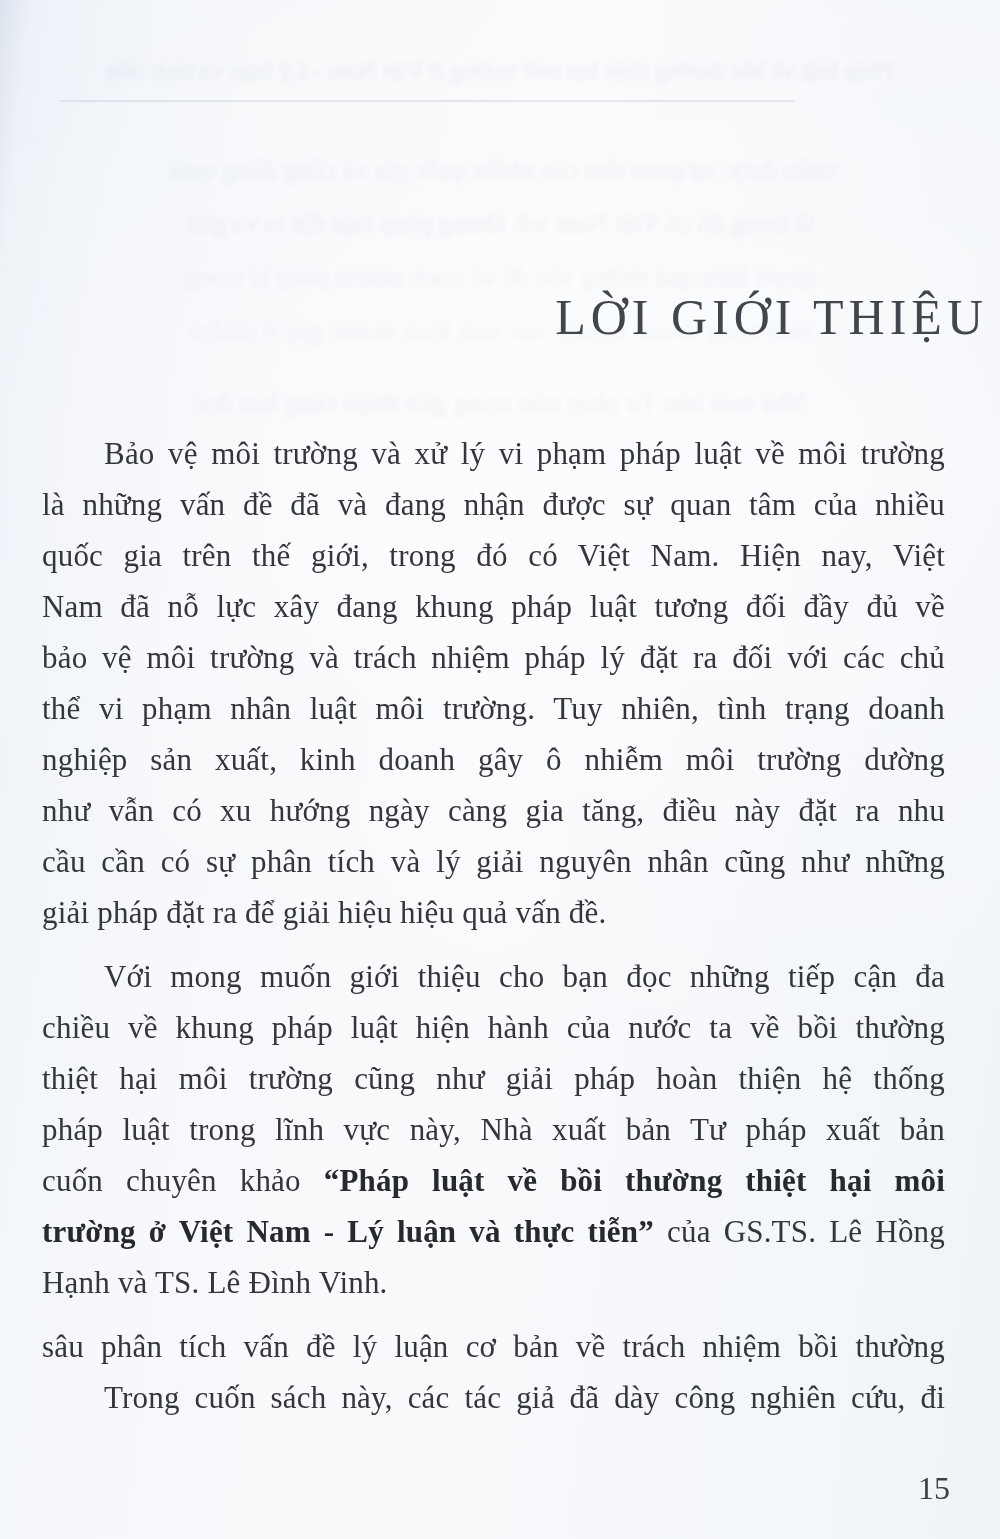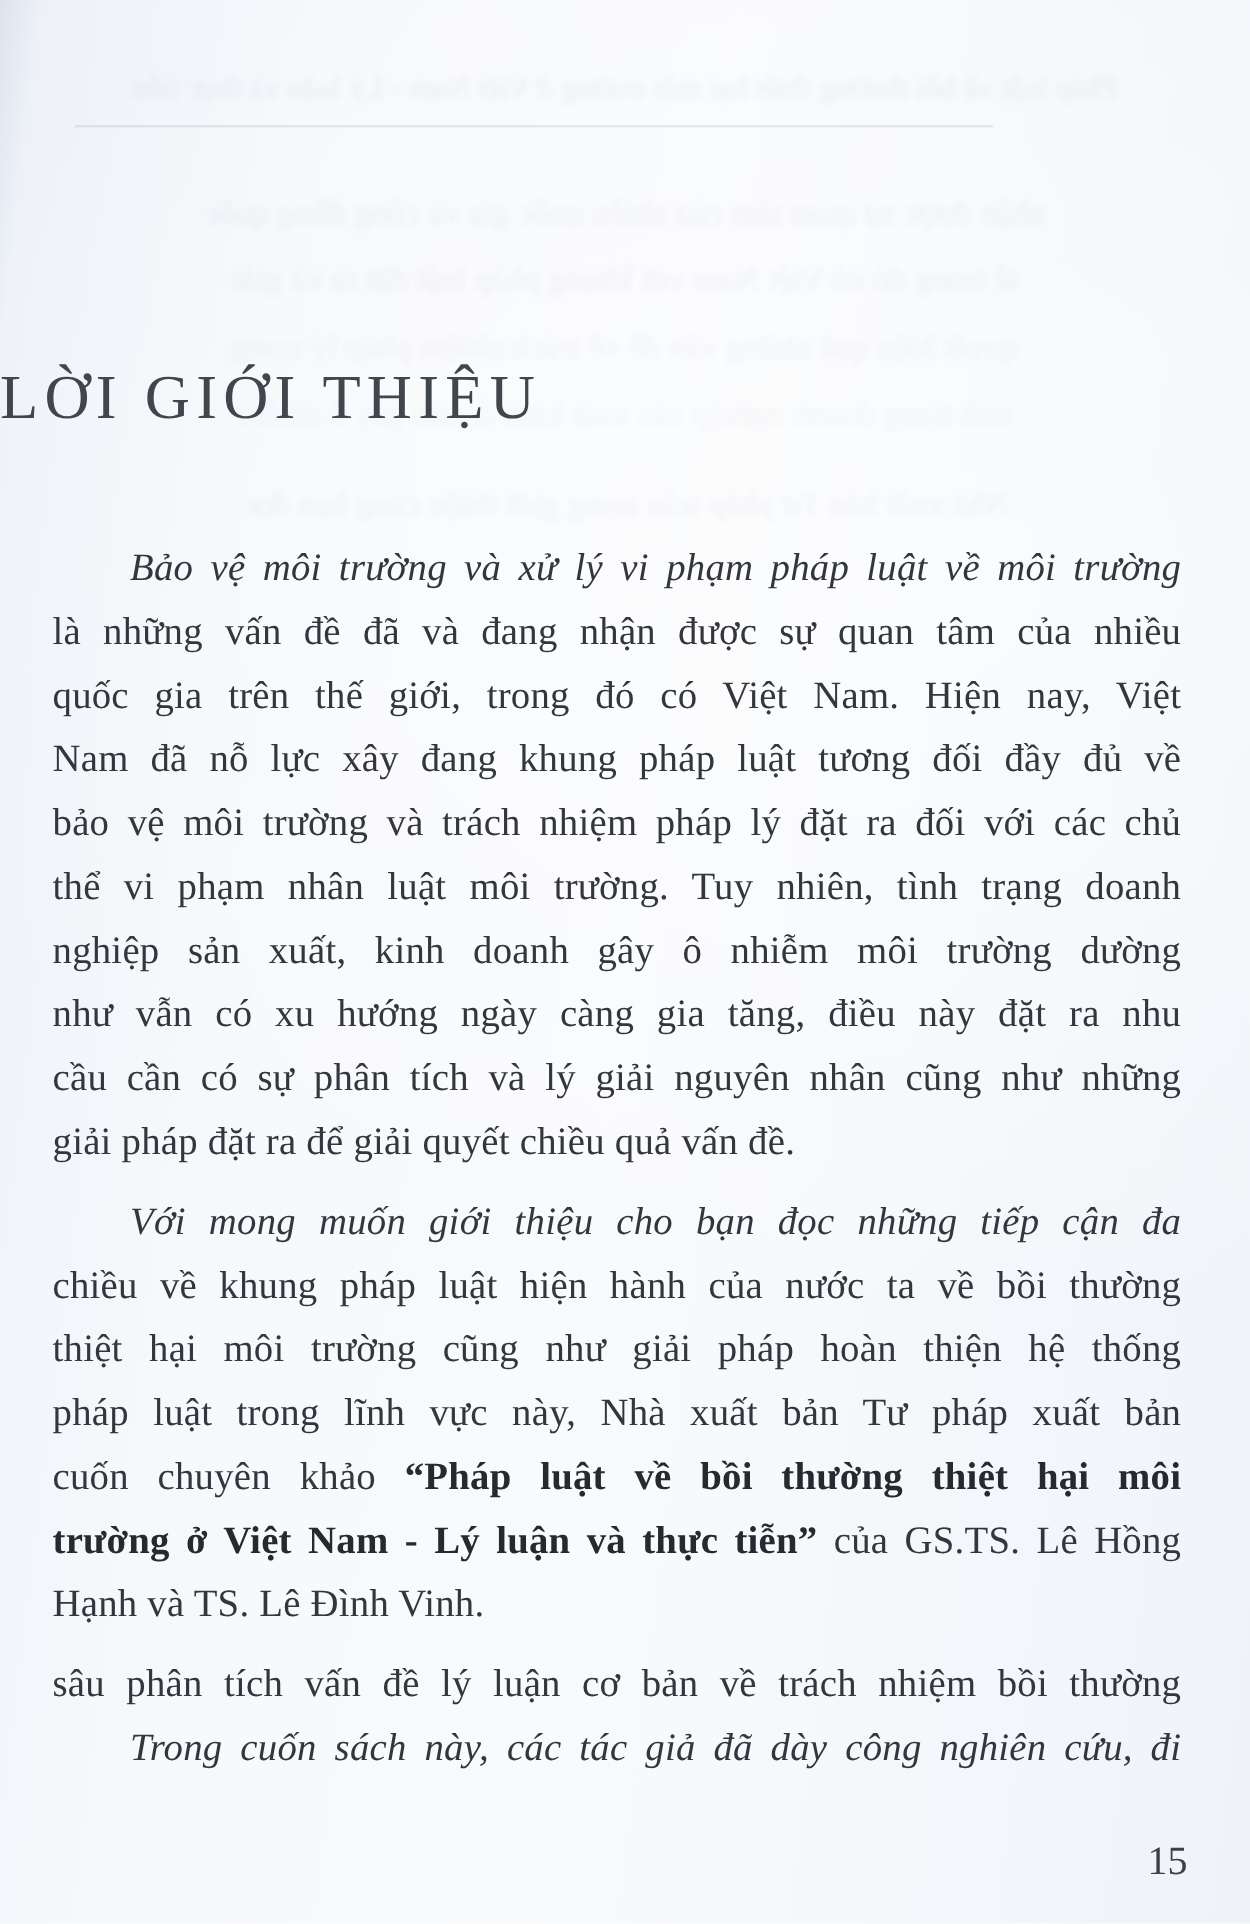--- a/index.html
+++ b/index.html
@@ -52,21 +52,21 @@
   .frag4 { top: 316px; opacity: 0.06; }
   .frag5 { top: 388px; opacity: 0.08; }
 
   
   .title {
     position: absolute;
     top: 286px;
     left: 0;
     right: 12px;
     margin: 0;
-    text-align: left;
+    text-align: right;
     font-size: 50px;
     line-height: 62px;
     font-weight: 400;
     letter-spacing: 5px;
     color: #41454c;
   }
 
   
   .body-text {
     position: absolute;
@@ -78,21 +78,21 @@
     letter-spacing: 0.2px;
   }
   .para { margin: 0 0 13px 0; }
   .line {
     height: 51px;
     overflow: hidden;
     text-align: justify;
     text-align-last: justify;
   }
   .line.lastline { text-align-last: left; }
-  .line.firstline { text-indent: 62px; font-style: italic; }
+  .line.firstline { text-indent: 62px; }
   .bi {
     font-weight: 700;
     color: #26292e;
   }
 
   
   .page-number {
     position: absolute;
     top: 1458px;
     right: 50px;
@@ -122,21 +122,21 @@
       <div class="para">
         <div class="line firstline"><span>Bảo vệ môi trường và xử lý vi phạm pháp luật về môi trường</span></div>
         <div class="line"><span>là những vấn đề đã và đang nhận được sự quan tâm của nhiều</span></div>
         <div class="line"><span>quốc gia trên thế giới, trong đó có Việt Nam. Hiện nay, Việt</span></div>
         <div class="line"><span>Nam đã nỗ lực xây đang khung pháp luật tương đối đầy đủ về</span></div>
         <div class="line"><span>bảo vệ môi trường và trách nhiệm pháp lý đặt ra đối với các chủ</span></div>
         <div class="line"><span>thể vi phạm nhân luật môi trường. Tuy nhiên, tình trạng doanh</span></div>
         <div class="line"><span>nghiệp sản xuất, kinh doanh gây ô nhiễm môi trường dường</span></div>
         <div class="line"><span>như vẫn có xu hướng ngày càng gia tăng, điều này đặt ra nhu</span></div>
         <div class="line"><span>cầu cần có sự phân tích và lý giải nguyên nhân cũng như những</span></div>
-        <div class="line lastline"><span>giải pháp đặt ra để giải quyết chiều quả vấn đề.</span></div>
+        <div class="line lastline"><span>giải pháp đặt ra để giải hiệu hiệu quả vấn đề.</span></div>
       </div>
       <div class="para">
         <div class="line firstline"><span>Với mong muốn giới thiệu cho bạn đọc những tiếp cận đa</span></div>
         <div class="line"><span>chiều về khung pháp luật hiện hành của nước ta về bồi thường</span></div>
         <div class="line"><span>thiệt hại môi trường cũng như giải pháp hoàn thiện hệ thống</span></div>
         <div class="line"><span>pháp luật trong lĩnh vực này, Nhà xuất bản Tư pháp xuất bản</span></div>
         <div class="line"><span>cuốn chuyên khảo </span><span class="bi">“Pháp luật về bồi thường thiệt hại môi</span></div>
         <div class="line"><span class="bi">trường ở Việt Nam - Lý luận và thực tiễn”</span><span> của GS.TS. Lê Hồng</span></div>
         <div class="line lastline"><span>Hạnh và TS. Lê Đình Vinh.</span></div>
       </div>

